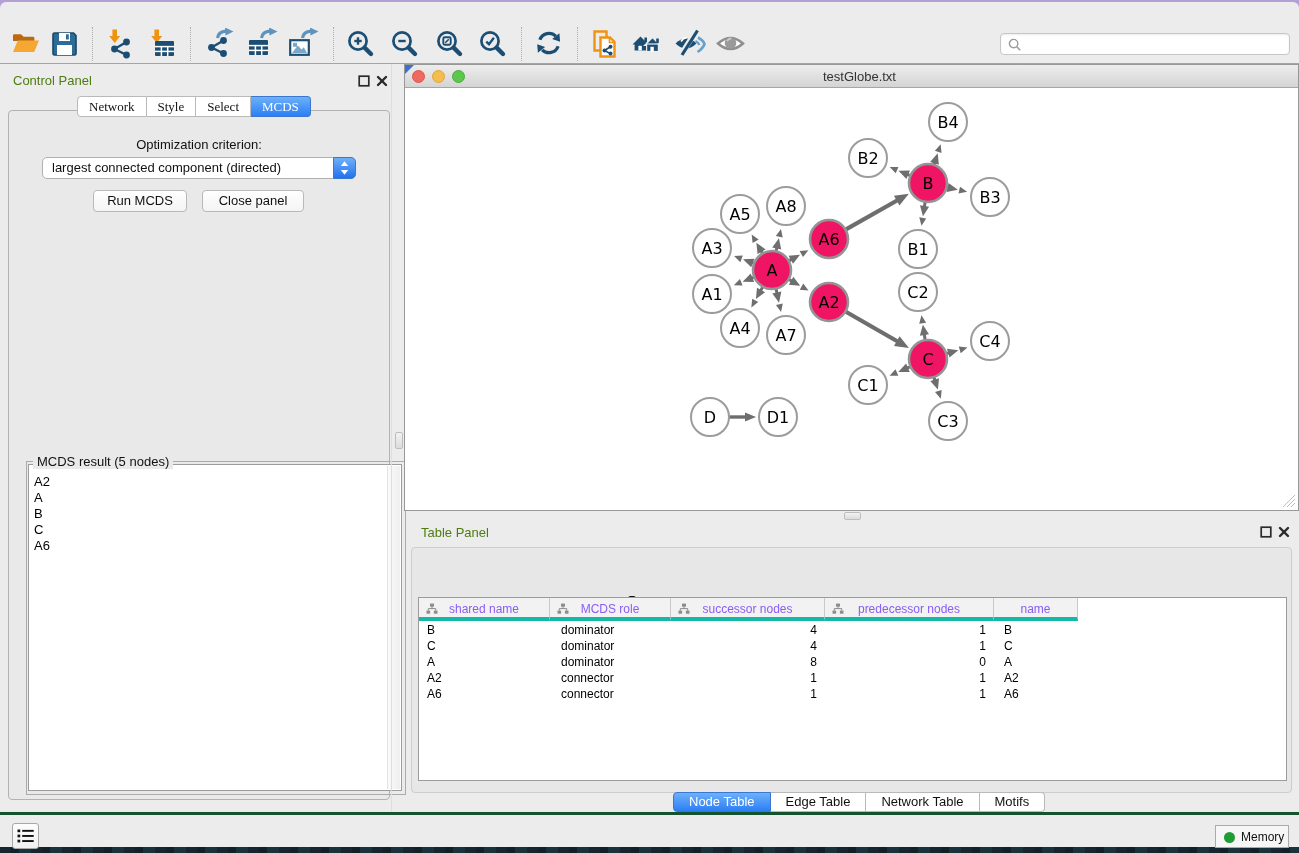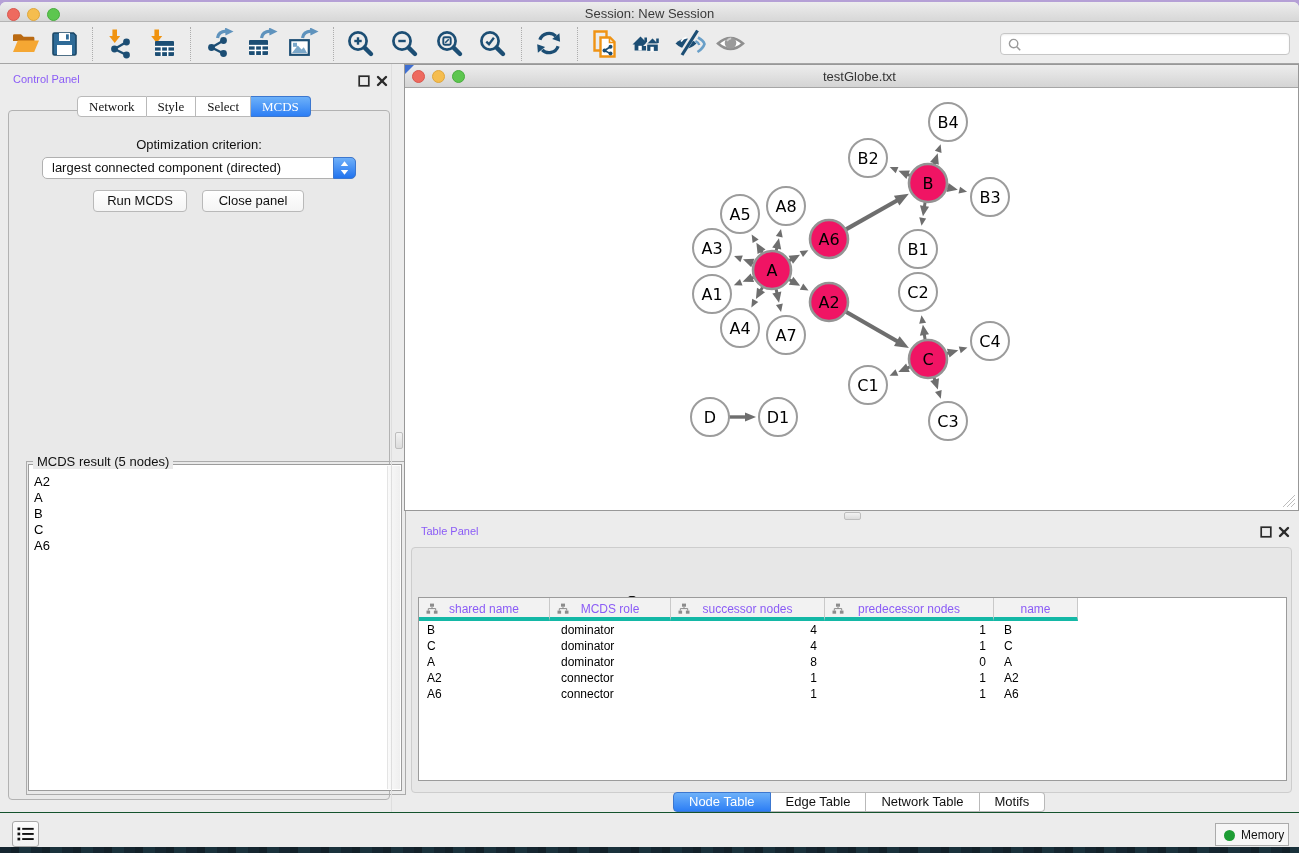--- a/index.html
+++ b/index.html
@@ -24,21 +24,21 @@
   
   #toolbar { left:0; top:21px; width:1299px; height:41px; background:#ececec; border-bottom:1px solid #a5a5a5; }
   .tbi { width:32px; height:32px; top:5px; }
   .tbsep { top:4px; width:1px; height:34px; border-left:1px dotted #adadad; }
   #search-box { left:1000px; top:10px; width:290px; height:22px; background:#fff;
     border:1px solid #c6c6c6; border-radius:4px; box-shadow:inset 0 1px 2px rgba(0,0,0,0.08); }
   #search-box svg { position:absolute; left:7px; top:4px; }
   
   #control-panel { left:0; top:62px; width:396px; height:750px; }
   #cp-right-line { left:391px; top:62px; width:1px; height:750px; background:#dedede; }
-  .panel-title { font-size:11px; color:#8b5cf6; }
+  .panel-title { font-size:13px; color:#4d7c0f; }
   .wicon { width:12px; height:12px; }
   .tabs { display:flex; }
   .tab { height:21px; line-height:19px; font-size:13px; color:#111; background:#fff;
     border:1px solid #b9b9b9; border-left:none; padding:0 11px; text-align:center; }
   .tab.first { border-left:1px solid #b9b9b9; border-radius:4px 0 0 4px; }
   .tab.last { border-radius:0 4px 4px 0; }
   .tab.selected { background:linear-gradient(#6db1f9,#2c7ef5); color:#fff; border-color:#3c77cf; }
   #cp-tabs { left:77px; top:32px; z-index:3;font-family:Liberation Serif, serif; }
   #cp-content { left:8px; top:46px; width:382px; height:690px; background:#e9e9e9;
     border:1px solid #b2b2b2; border-radius:4px; }
@@ -76,43 +76,37 @@
   .hcell { position:absolute; top:0; height:23px; background:#f2f2f2; border-right:1px solid #c9c9c9;
     border-bottom:4px solid #14b8a6; font-size:12px; color:#8b5cf6; }
   .hcell .htxt { position:absolute; width:100%; text-align:center; top:4px; }
   .hcell svg { position:absolute; left:7px; top:5px; }
   .trow { position:absolute; left:0; height:16px; font-size:12px; color:#000; }
   .tcell { position:absolute; top:1px; }
   .tcell.num { text-align:right; }
   #tp-tabs { left:261px; top:244px; z-index:3; }
   .tab2 { height:20px; line-height:18px; font-size:13px; padding:0 15px; }
   
-  #statusbar { left:0; top:810px; width:1299px; height:34px; border-top:1px solid #14532d; background:#ececec; }
+  #statusbar { left:0; top:810px; width:1299px; height:34px; border-top:3px solid #14532d; background:#ececec; }
   #list-btn { left:12px; top:8px; width:27px; height:26px; background:linear-gradient(#fdfdfd,#f1f1f1);
     border:1px solid #a8a8a8; border-radius:3px; }
   #memory-btn { left:1215px; top:10px; width:74px; height:23px; background:#f6f6f6; border:1px solid #ababab; }
   #memory-btn .dot { position:absolute; left:8px; top:6px; width:11px; height:11px; border-radius:50%; background:#1d9d34; }
   #memory-btn .lbl { position:absolute; left:25px; top:4px; font-size:12px; color:#111; }
   svg { display:block; }
   text { font-family:"DejaVu Sans","Liberation Sans",sans-serif; }
 </style>
 </head>
 <body>
 
 <div class="abs" id="desktop-top"></div>
 <div class="abs" id="desktop-bottom"></div>
 
 <div class="abs" id="app">
 
-  <div class="abs" id="titlebar">
-    <div class="abs tl red" style="left:7px"></div>
-    <div class="abs tl yellow" style="left:27px"></div>
-    <div class="abs tl green" style="left:47px"></div>
-    <div class="abs" id="app-title">Session: New Session</div>
-  </div>
 
   <div class="abs" id="toolbar">
     <div class="abs tbi" style="left:9px">
       <svg width="32" height="32" viewBox="0 0 32 32">
         <path d="M4 23 V7.6 q0-1.4 1.4-1.4 h6.6 l2.6 2.6 h9.4 q1.4 0 1.4 1.4 V13 H4 z" fill="#ba6a12"></path>
         <polygon points="4,24 8.8,12.5 30,12.5 25.2,24" fill="#f5a733"></polygon>
       </svg>
     </div>
     <div class="abs tbi" style="left:48px">
       <svg width="32" height="32" viewBox="0 0 32 32">

